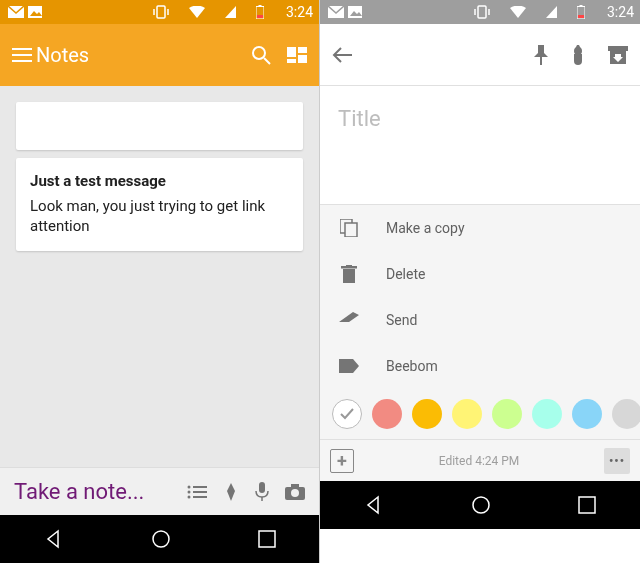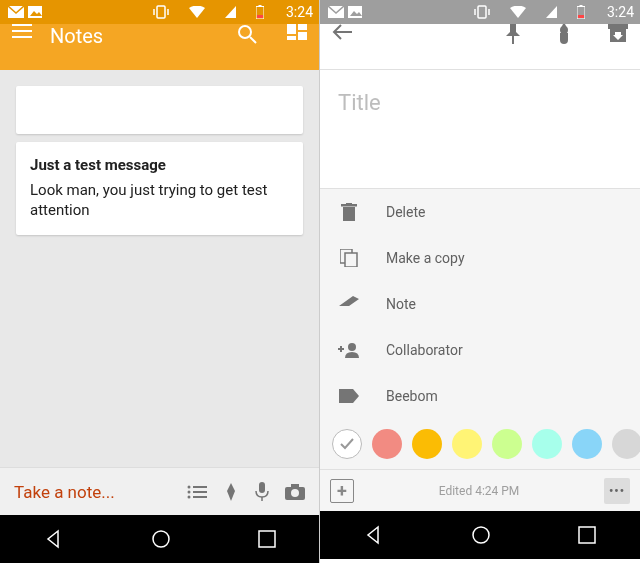--- a/index.html
+++ b/index.html
@@ -5,34 +5,34 @@
 *{margin:0;padding:0;box-sizing:border-box;font-family:Roboto,Arial,sans-serif}
 body{display:flex;width:640px;height:563px;background:#fff}
 .phone{width:320px;height:563px;display:flex;flex-direction:column;position:relative}
 .phone.left{border-right:1px solid #ccc}
 .statusbar{height:24px;display:flex;align-items:center;justify-content:flex-end;padding:0 6px;gap:20px;font-size:13px;color:#fff}
 .statusbar.orange{background:#e69500}
 .statusbar.grey{background:#9e9e9e}
 .statusbar .left-icons{display:flex;gap:4px;margin-right:auto;margin-left:2px}
 .sb-icon svg{display:block}
 .time{font-weight:400;font-size:14px;margin-left:2px}
-.appbar{height:46px;display:flex;align-items:flex-start;padding:0 12px;gap:18px}
+.appbar{height:62px;display:flex;align-items:center;padding:0 12px;gap:4px}
 .appbar.orange{background:#f5a623}
 .appbar.white{background:#fff;border-bottom:1px solid #e0e0e0}
 .appbar .title{color:#fff;font-size:20px;font-weight:400;flex:1}
 .appbar .spacer{flex:1}
 .ab-icon{color:#fff;display:flex}
 .ab-icon.grey{color:#757575}
 .content-left{flex:1;background:#e8e8e8;padding:16px;overflow:hidden}
 .card{background:#fff;border-radius:2px;margin-bottom:8px;padding:14px 14px;box-shadow:0 1px 2px rgba(0,0,0,.15)}
 .card.empty{height:48px;padding:0}
 .card-title{font-weight:700;font-size:15px;color:#212121;margin-bottom:6px}
 .card-body{font-size:15px;color:#212121;line-height:1.35}
 .input-bar{height:48px;background:#f0f0f0;display:flex;align-items:center;padding:0 14px;gap:16px;border-top:1px solid #ddd}
-.input-bar .placeholder{flex:1;color:#c2410c;font-size:17px}
+.input-bar .placeholder{flex:1;color:#701a75;font-size:22px}
 .ib-icon{color:#757575;display:flex}
 .navbar{height:48px;background:#000;display:flex;align-items:center;justify-content:space-around}
 .nav-icon{color:#fff;display:flex}
 .editor{padding:20px 18px 10px;min-height:118px}
 .editor .title-ph{color:#bdbdbd;font-size:22px;margin-bottom:10px}
 .editor .note-ph{color:#bdbdbd;font-size:15px}
 .menu{background:#f5f5f5;border-top:1px solid #e0e0e0}
 .menu-item{display:flex;align-items:center;height:46px;padding:0 18px;gap:26px;color:#616161;font-size:14px}
 .mi-icon{width:22px;display:flex;justify-content:center;color:#757575}
 .color-row{display:flex;gap:10px;padding:10px 12px;background:#f5f5f5;overflow:hidden}
@@ -111,21 +111,21 @@
           <rect x="11" y="8" width="9" height="8" fill="#fff"></rect>
           <rect x="0" y="12" width="9" height="4" fill="#fff"></rect>
         </svg>
       </span>
   </div>
 
   <div class="content-left">
     <div class="card empty"></div>
     <div class="card">
       <div class="card-title">Just a test message</div>
-      <div class="card-body">Look man, you just trying to get test attention</div>
+      <div class="card-body">Look man, you just trying to get link attention</div>
     </div>
   </div>
 
   <div class="input-bar">
     <span class="placeholder">Take a note...</span>
     <span class="ib-icon">
         <svg width="20" height="14" viewBox="0 0 20 14">
           <circle cx="2" cy="2" r="1.5" fill="#757575"></circle>
           <line x1="6" y1="2" x2="20" y2="2" stroke="#757575" stroke-width="2"></line>
           <circle cx="2" cy="7" r="1.5" fill="#757575"></circle>
@@ -247,55 +247,44 @@
       </span>
   </div>
 
   <div class="editor">
     <div class="title-ph">Title</div>
   </div>
 
   <div class="menu">
     <div class="menu-item">
       <span class="mi-icon">
+          <svg width="18" height="18" viewBox="0 0 18 18">
+            <rect x="0" y="0" width="12" height="14" fill="none" stroke="#757575" stroke-width="1.5"></rect>
+            <rect x="5" y="4" width="12" height="14" fill="#f5f5f5" stroke="#757575" stroke-width="1.5"></rect>
+          </svg>
+        </span>
+      <span>Make a copy</span>
+    </div>
+    <div class="menu-item">
+      <span class="mi-icon">
           <svg width="16" height="18" viewBox="0 0 16 18">
             <rect x="2" y="4" width="12" height="14" fill="#757575"></rect>
             <rect x="0" y="1" width="16" height="2.5" fill="#757575"></rect>
             <rect x="5" y="0" width="6" height="2" fill="#757575"></rect>
           </svg>
         </span>
       <span>Delete</span>
     </div>
     <div class="menu-item">
       <span class="mi-icon">
-          <svg width="18" height="18" viewBox="0 0 18 18">
-            <rect x="0" y="0" width="12" height="14" fill="none" stroke="#757575" stroke-width="1.5"></rect>
-            <rect x="5" y="4" width="12" height="14" fill="#f5f5f5" stroke="#757575" stroke-width="1.5"></rect>
-          </svg>
-        </span>
-      <span>Make a copy</span>
-    </div>
-    <div class="menu-item">
-      <span class="mi-icon">
           <svg width="20" height="16" viewBox="0 0 20 16">
             <path d="M0 16 L10 10 L0 10 L14 0 L20 3 L10 10 Z" fill="#757575"></path>
           </svg>
         </span>
-      <span>Note</span>
-    </div>
-    <div class="menu-item">
-      <span class="mi-icon">
-          <svg width="22" height="16" viewBox="0 0 22 16">
-            <circle cx="14" cy="5" r="4" fill="#757575"></circle>
-            <path d="M7 16 Q7 10 14 10 Q21 10 21 16 Z" fill="#757575"></path>
-            <line x1="3" y1="4" x2="3" y2="10" stroke="#757575" stroke-width="2"></line>
-            <line x1="0" y1="7" x2="6" y2="7" stroke="#757575" stroke-width="2"></line>
-          </svg>
-        </span>
-      <span>Collaborator</span>
+      <span>Send</span>
     </div>
     <div class="menu-item">
       <span class="mi-icon">
           <svg width="20" height="14" viewBox="0 0 20 14">
             <path d="M0 0 L14 0 L20 7 L14 14 L0 14 Z" fill="#757575"></path>
           </svg>
         </span>
       <span>Beebom</span>
     </div>
   </div>

